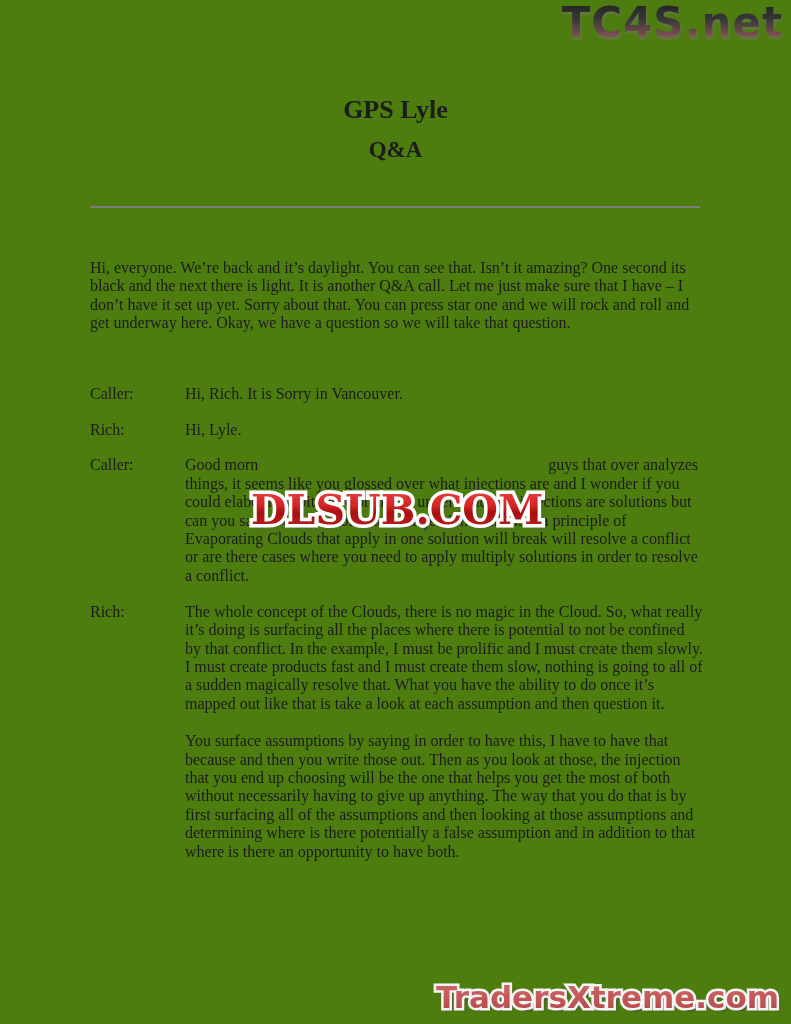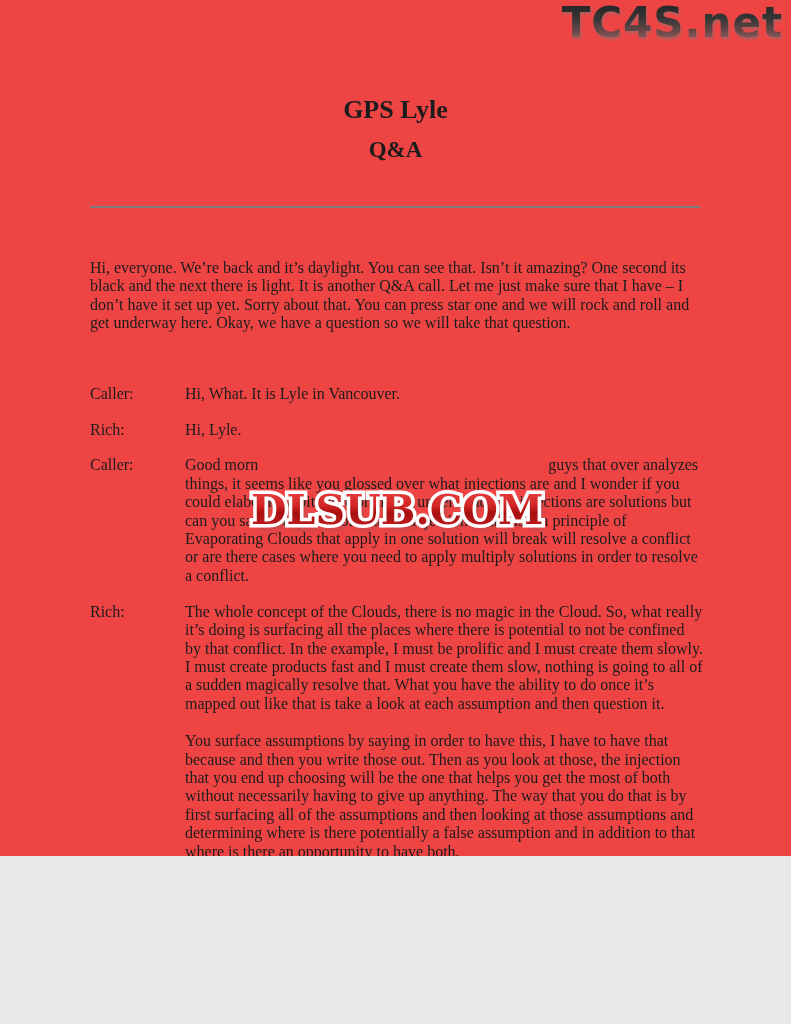--- a/index.html
+++ b/index.html
@@ -1,21 +1,21 @@
 <!DOCTYPE html>
 <html><head>
 <meta charset="utf-8">
 <style>
   html, body { margin: 0; padding: 0; background: #e8e8e8; }
   .page {
     position: relative;
     width: 791px;
-    height: 856px;
+    height: 1024px;
     margin: 0 auto;
-    background: #ef4444;
+    background: #4d7c0f;
     font-family: "Liberation Serif", serif;
     color: #1c1c1c;
     overflow: hidden;
   }
 
   
   .logo-top {
     position: absolute;
     top: 2px;
     right: 8px;
@@ -143,21 +143,21 @@
 
   <hr class="rule">
 
   <p class="intro">Hi, everyone. We’re back and it’s daylight. You can see that. Isn’t it amazing? One second its black and the next there is light. It is another Q&amp;A call. Let me just make sure that I have – I don’t have it set up yet. Sorry about that. You can press star one and we will rock and roll and get underway here. Okay, we have a question so we will take that question.</p>
 
   <div class="dialogue">
 
     <div class="row">
       <div class="speaker">Caller:</div>
       <div class="speech">
-        <p>Hi, What. It is Lyle in Vancouver.</p>
+        <p>Hi, Rich. It is Sorry in Vancouver.</p>
       </div>
     </div>
 
     <div class="row">
       <div class="speaker">Rich:</div>
       <div class="speech">
         <p>Hi, Lyle.</p>
       </div>
     </div>
 

